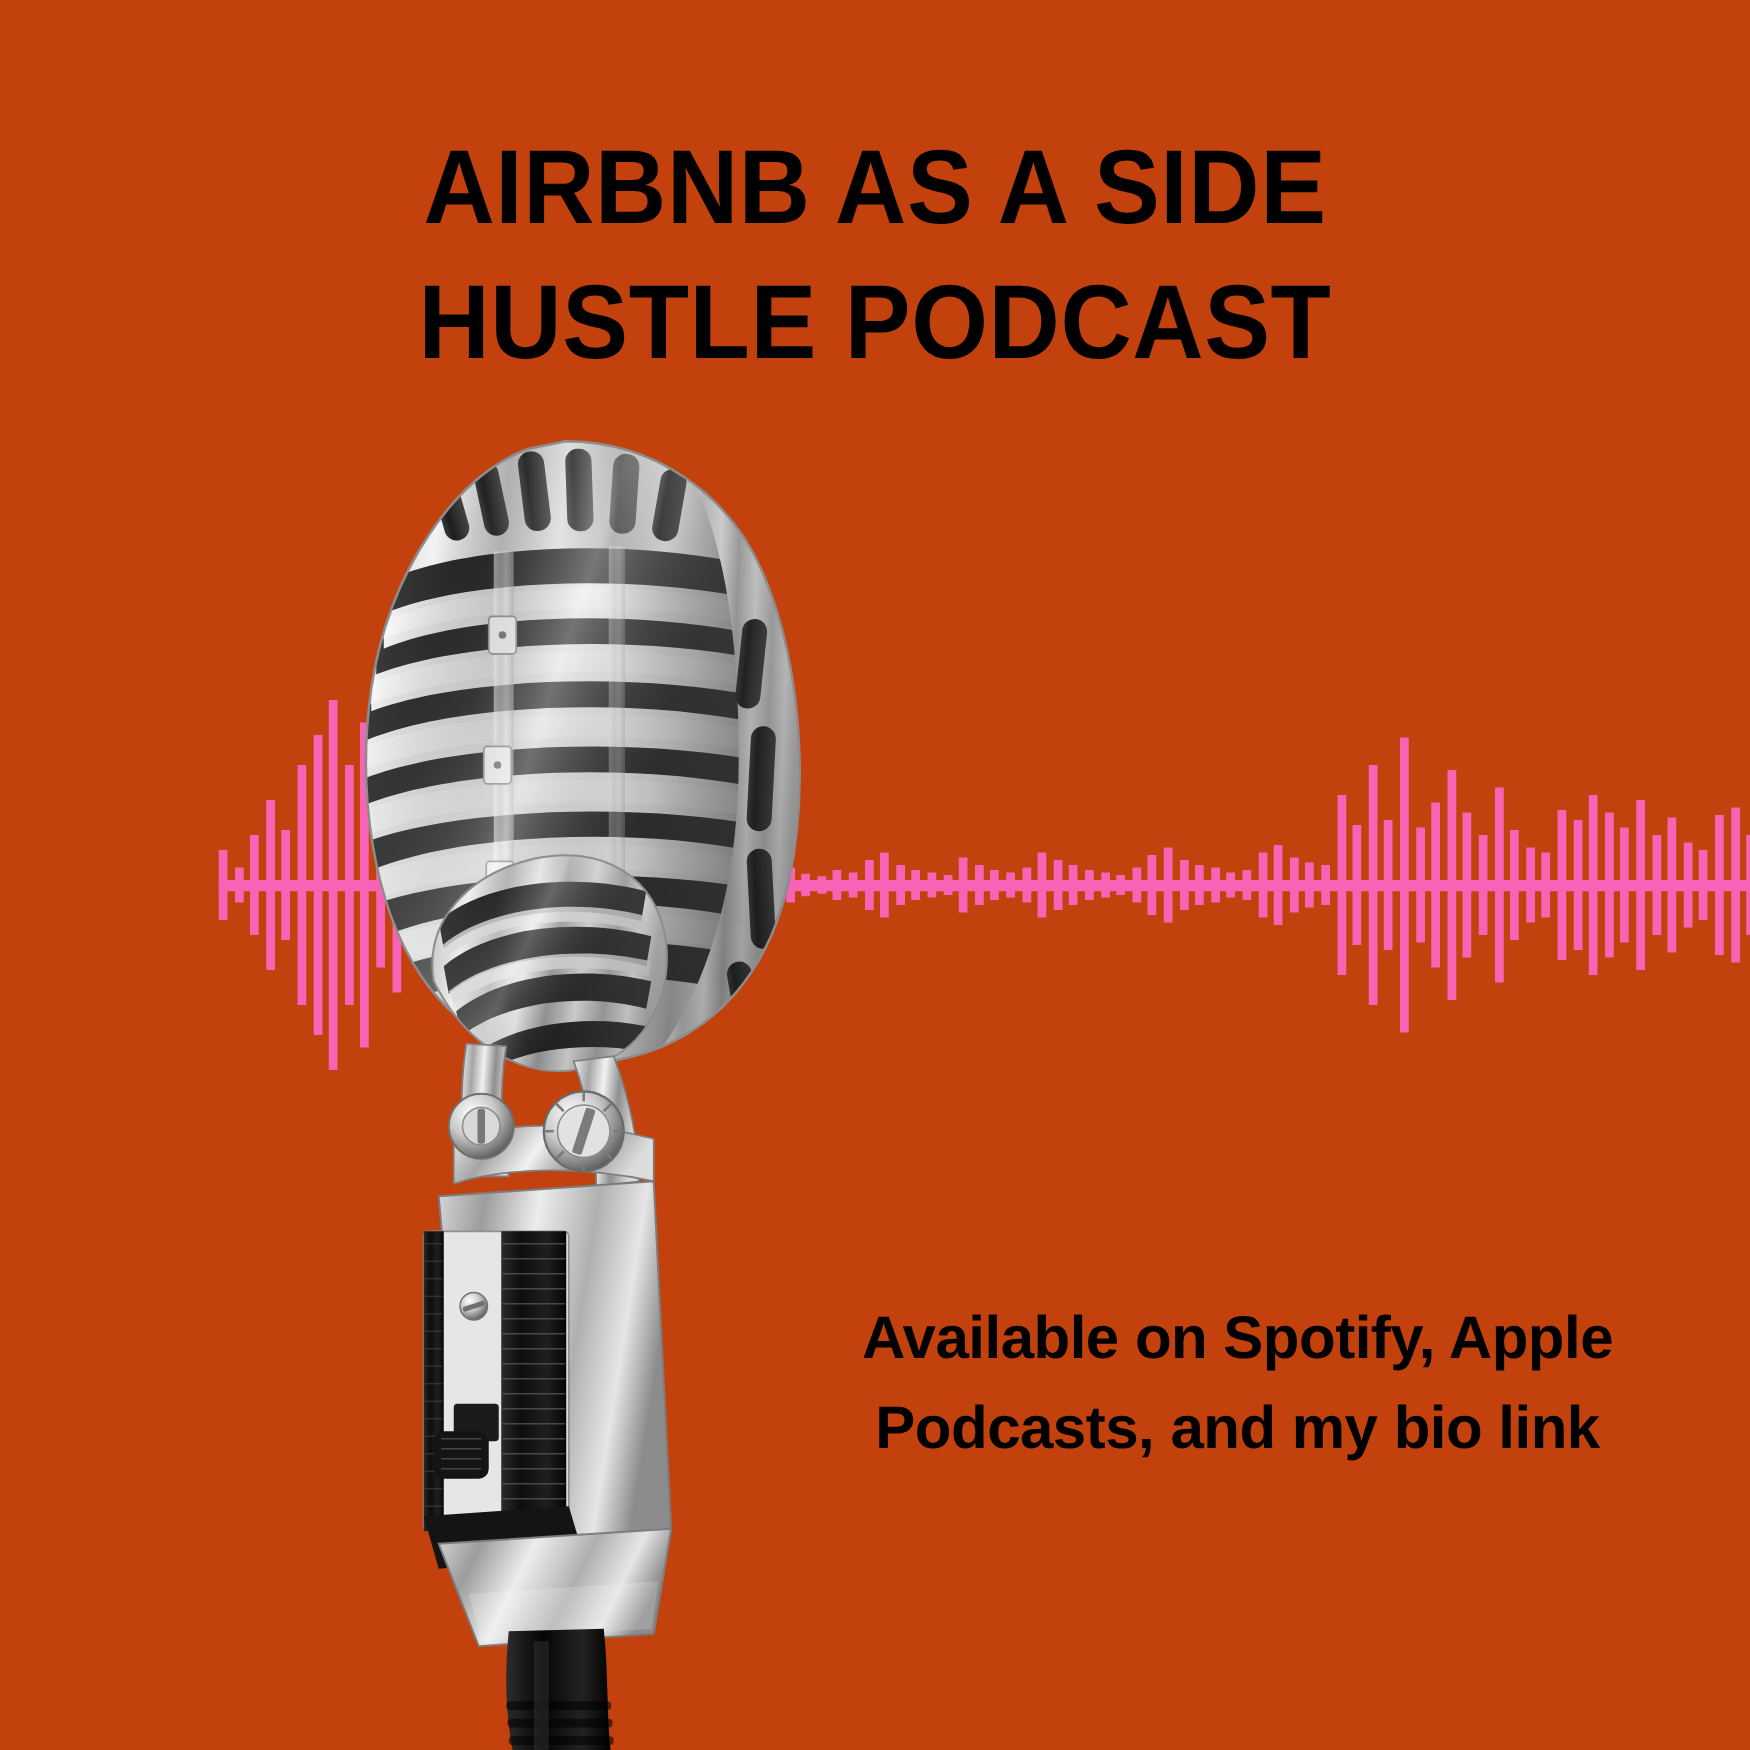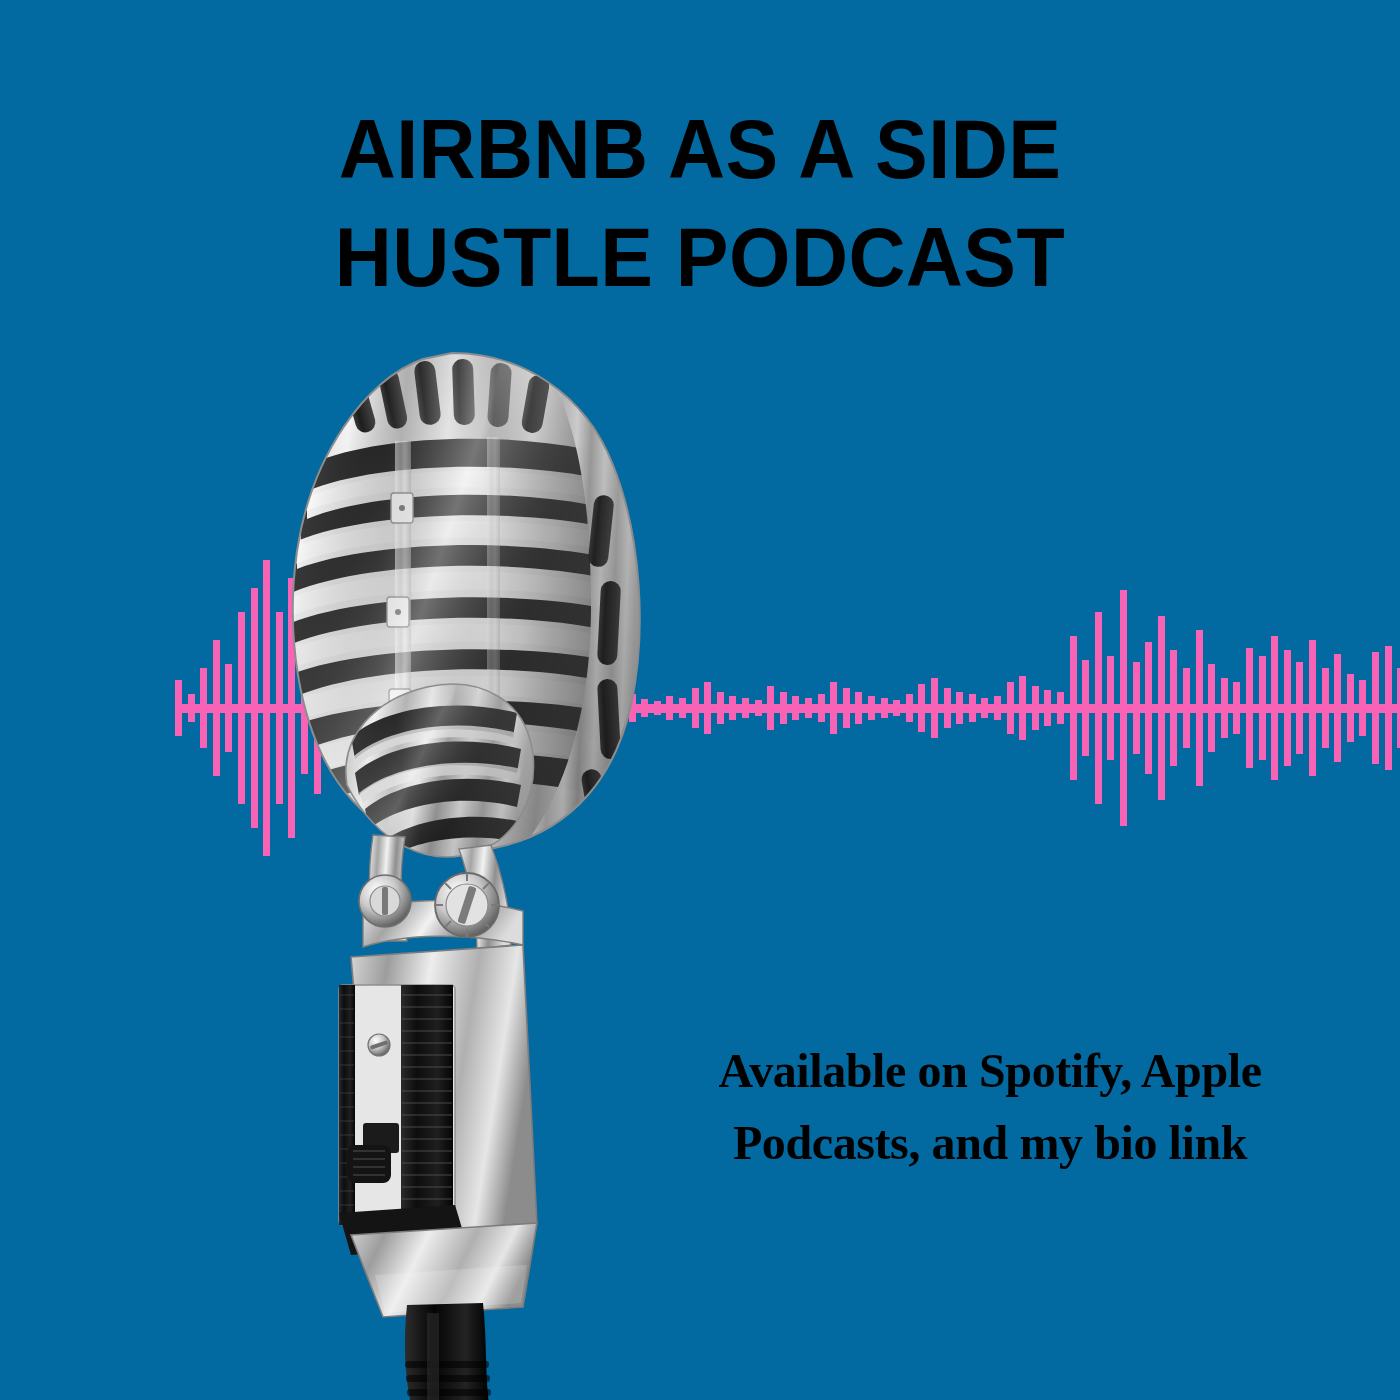--- a/index.html
+++ b/index.html
@@ -11,21 +11,21 @@
     width: 1400px;
     height: 1400px;
     overflow: hidden;
     font-family: "Liberation Sans", sans-serif;
     -webkit-font-smoothing: antialiased;
   }
   #cover {
     position: relative;
     width: 1400px;
     height: 1400px;
-    background: #0369a1;
+    background: #c2410c;
     overflow: hidden;
   }
 
   
   .title-block {
     position: absolute;
     left: 0;
     top: 95px;
     width: 1400px;
     text-align: center;
@@ -68,21 +68,21 @@
   .available-block {
     position: absolute;
     left: 620px;
     top: 1035px;
     width: 740px;
     text-align: center;
     z-index: 40;
   }
   .available-line {
     display: block;
-    font-family: Liberation Serif, serif;
+    font-family: Liberation Sans, sans-serif;
     font-weight: 700;
     font-size: 48px;
     line-height: 72px;
     color: #000000;
     letter-spacing: -0.4px;
     white-space: nowrap;
   }
 
   
   #waveform {

